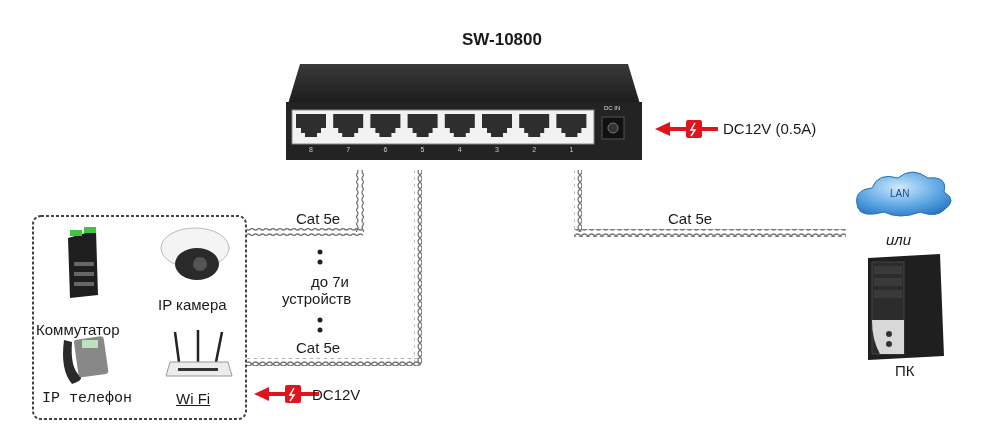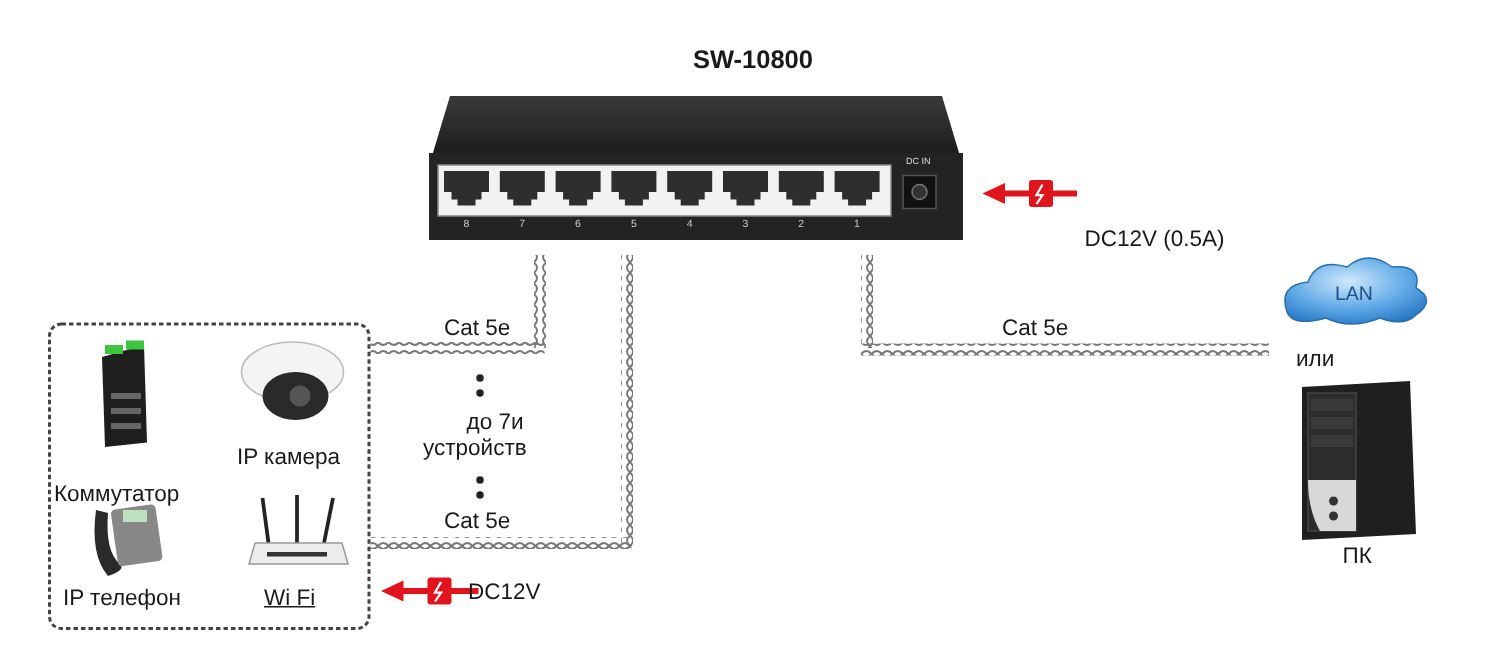--- a/index.html
+++ b/index.html
@@ -136,28 +136,28 @@
     <div class="lbl" style="left: 346.2px; top: 146px; font-size: 7px; color: rgb(204, 204, 204);">7</div>
     <div class="lbl" style="left: 383.4px; top: 146px; font-size: 7px; color: rgb(204, 204, 204);">6</div>
     <div class="lbl" style="left: 420.6px; top: 146px; font-size: 7px; color: rgb(204, 204, 204);">5</div>
     <div class="lbl" style="left: 457.8px; top: 146px; font-size: 7px; color: rgb(204, 204, 204);">4</div>
     <div class="lbl" style="left: 495px; top: 146px; font-size: 7px; color: rgb(204, 204, 204);">3</div>
     <div class="lbl" style="left: 532.2px; top: 146px; font-size: 7px; color: rgb(204, 204, 204);">2</div>
     <div class="lbl" style="left: 569.4px; top: 146px; font-size: 7px; color: rgb(204, 204, 204);">1</div>
   </div>
 <div class="lbl" style="left:604px;top:105px;font-size:6px;color:#ddd;">DC IN</div>
 
-<div class="lbl" style="left:723px;top:120px;margin-top:31px;">DC12V (0.5A)</div>
+<div class="lbl" style="left:723px;top:120px;">DC12V (0.5A)</div>
 <div class="lbl" style="left:296px;top:210px;">Cat 5e</div>
 <div class="lbl" style="left:296px;top:339px;">Cat 5e</div>
 <div class="lbl" style="left:668px;top:210px;">Cat 5e</div>
 <div class="lbl" style="left:311px;top:273px;">до 7и</div>
 <div class="lbl" style="left:282px;top:290px;">устройств</div>
 
 <div class="lbl" style="left:36px;top:321px;">Коммутатор</div>
 <div class="lbl" style="left:158px;top:296px;">IP камера</div>
-<div class="lbl" style="left:42px;top:390px;">IP телефон</div>
+<div class="lbl" style="left:42px;top:390px;font-family:Liberation Mono, monospace;">IP телефон</div>
 <div class="lbl" style="left:176px;top:390px;text-decoration:underline;">Wi Fi</div>
 <div class="lbl" style="left:312px;top:386px;">DC12V</div>
 
-<div class="lbl" style="left:890px;top:188px;font-size:13px;color:#1e4f86;">LAN</div>
-<div class="lbl" style="left:864px;top:231px;">или</div>
+<div class="lbl" style="left:890px;top:188px;font-size:10px;color:#1e4f86;">LAN</div>
+<div class="lbl" style="left:886px;top:231px;font-style:italic;">или</div>
 <div class="lbl" style="left:895px;top:362px;">ПК</div>
 
 </body></html>

